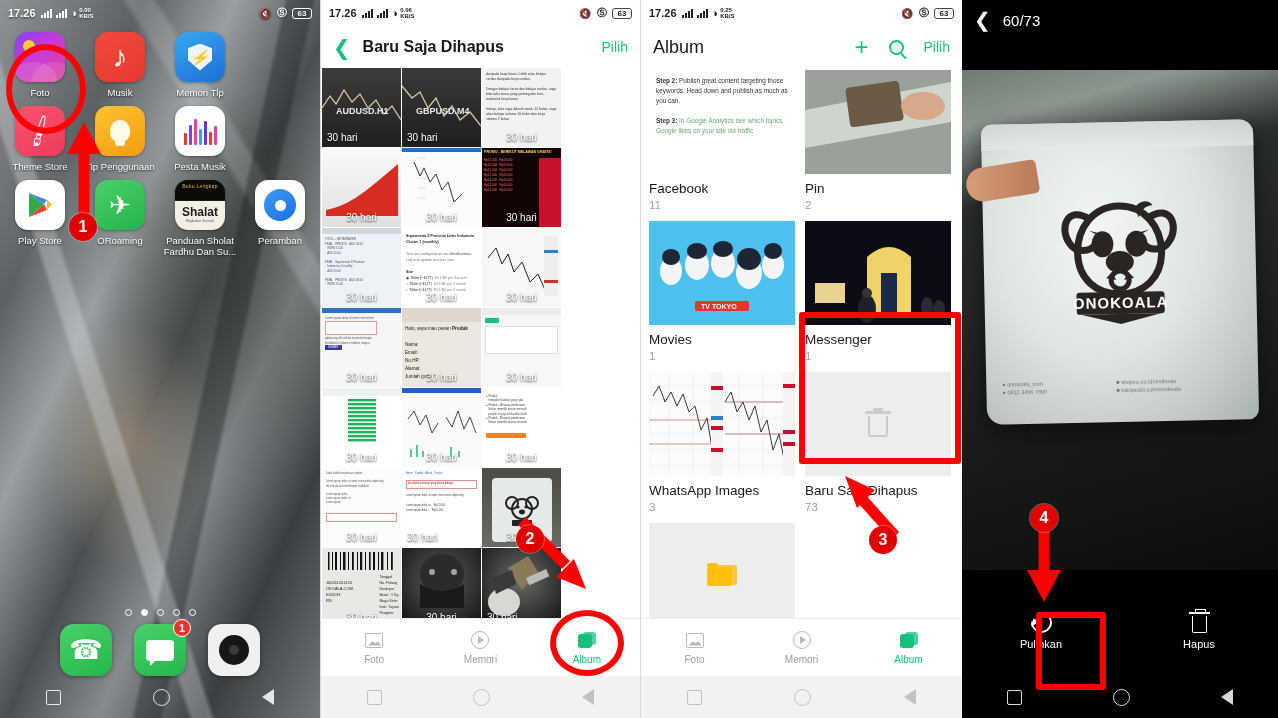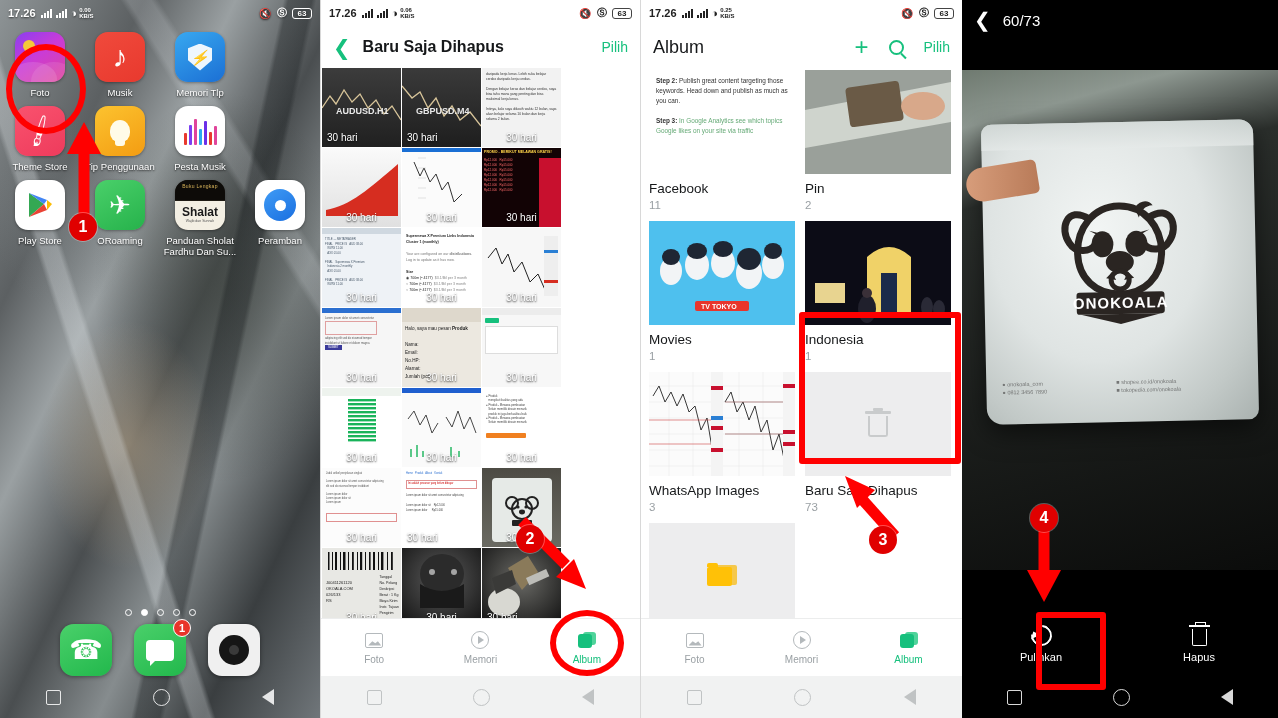--- a/index.html
+++ b/index.html
@@ -217,21 +217,21 @@
     background: linear-gradient(#cfd6d4,#e6eae9);
     border-radius:10px 14px 0 0; opacity:.7;
   }
   .hand { position:absolute; left:-16px; top:40px; width:72px; height:34px;
           background: linear-gradient(100deg,#d89e7c,#b87a58); border-radius:20px 6px 6px 20px; transform: rotate(-8deg); }
   .koala { position:absolute; left:50%; top:52px; transform:translateX(-50%); width:140px; height:150px; }
   .koala svg { width:100%; height:100%; }
   .pk-text { position:absolute; left:16px; bottom:28px; font-size:5.5px; color:#555; line-height:8px; opacity:.75;}
   .pk-text2 { position:absolute; left:130px; bottom:28px; font-size:5.5px; color:#555; line-height:8px; opacity:.75;}
   .viewer-actions { position:absolute; bottom:42px; left:0; right:0; height:64px; background:#000;
-                    display:flex; align-items:center; }
+                    display:flex; align-items:flex-start; }
   .vabtn { flex:1; display:flex; flex-direction:column; align-items:center; gap:5px; color:#fff; }
   .vabtn .lbl { font-size:11px; }
   .restore-ic { width:21px;height:21px;border:2px solid #fff;border-radius:50%; border-top-color:transparent; transform:rotate(-40deg); position:relative;}
   .restore-ic::after{content:"";position:absolute;left:-1px;top:0px;border-left:5px solid transparent;border-right:5px solid transparent;border-bottom:6px solid #fff;transform:rotate(16deg);}
   .del-ic { width:17px;height:21px;position:relative; }
   .del-ic .lid{position:absolute;top:0;left:-2px;width:21px;height:2px;background:#fff;}
   .del-ic .lid::after{content:"";position:absolute;left:6px;top:-3px;width:9px;height:3px;border:1.5px solid #fff;border-bottom:none;}
   .del-ic .bd{position:absolute;top:4px;left:1px;width:15px;height:17px;border:1.5px solid #fff;border-top:none;border-radius:0 0 2px 2px;}
 
   .arrow-svg { position:absolute; z-index:21; }
@@ -809,21 +809,21 @@
             <rect x="76" y="52" width="16" height="44" fill="#1b2a4a"></rect>
             <rect x="10" y="62" width="30" height="20" fill="#e8d490"></rect>
             <ellipse cx="62" cy="88" rx="9" ry="14" fill="#20202c"></ellipse>
             <circle cx="62" cy="72" r="5" fill="#3a3038"></circle>
             <g fill="#2a2a36">
                 <ellipse cx="122" cy="86" rx="6" ry="10"></ellipse>
                 <ellipse cx="134" cy="88" rx="6" ry="9"></ellipse>
               </g>
           </svg>
         </div>
-        <div class="albumname">Indonesia</div>
+        <div class="albumname">Messenger</div>
         <div class="albumcount">1</div>
       </div>
 
       <div class="albumcard">
         <div class="albumthumb" style="background:#fff">
           <svg width="146" height="104" viewBox="0 0 146 104">
             <rect width="146" height="104" fill="#fbfbfb"></rect>
             <g stroke="#e6e6e6" stroke-width=".5">
               <line x1="0" y1="14" x2="146" y2="14"></line>
                 <line x1="0" y1="30" x2="146" y2="30"></line>

